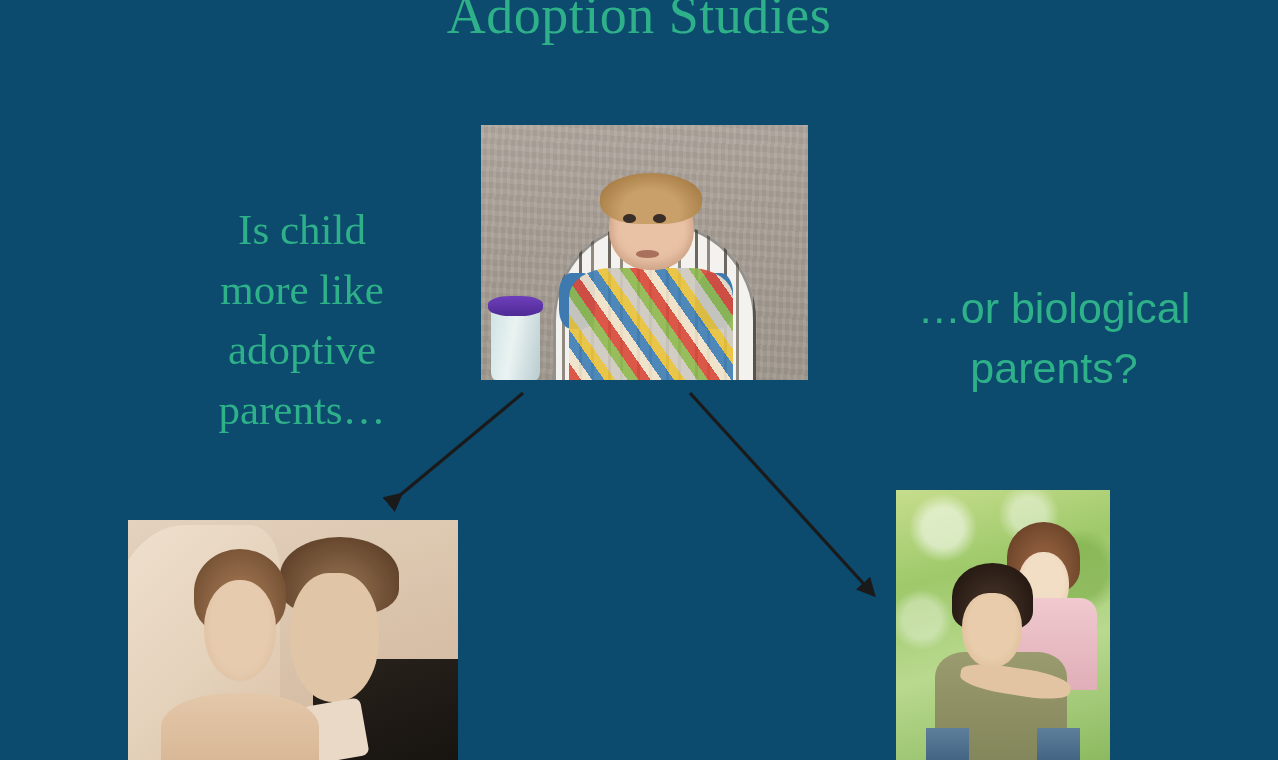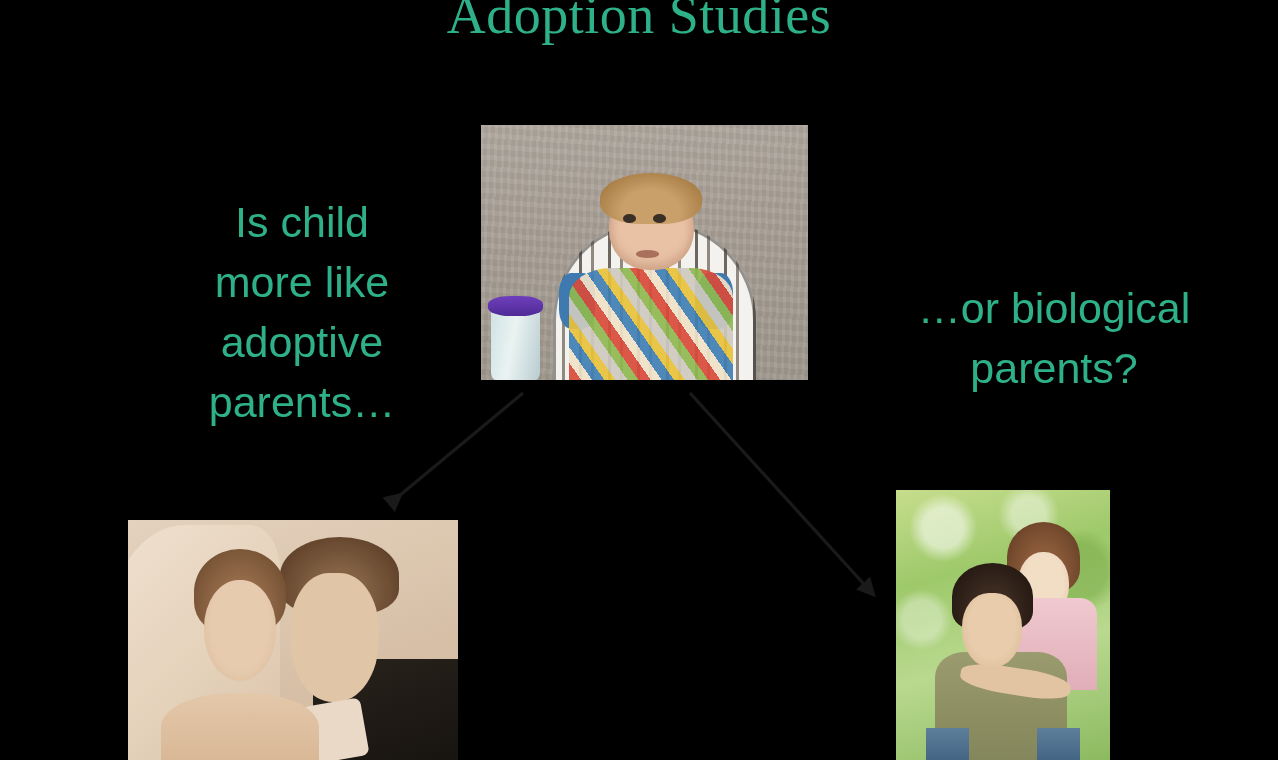--- a/index.html
+++ b/index.html
@@ -4,21 +4,21 @@
 <style>
   html, body {
     margin: 0;
     padding: 0;
     background: #ffffff;
   }
   #slide {
     position: relative;
     width: 1278px;
     height: 760px;
-    background: #000000;
+    background: #0c4a6e;
     overflow: hidden;
     font-family: "Liberation Sans", sans-serif;
   }
 
   
   #slide-title {
     position: absolute;
     left: 0;
     top: -16px;
     width: 1278px;
@@ -37,22 +37,23 @@
     color: #2eb189;
     font-family: "Liberation Sans", sans-serif;
     font-size: 43px;
     line-height: 60px;
     font-weight: 400;
     text-align: center;
     white-space: pre-line;
   }
   #left-question {
     left: 178px;
-    top: 192px;
+    top: 200px;
     width: 248px;
+    font-family: Liberation Serif, serif;
   }
   #right-question {
     left: 884px;
     top: 278px;
     width: 340px;
   }
 
   
   .photo {
     position: absolute;

